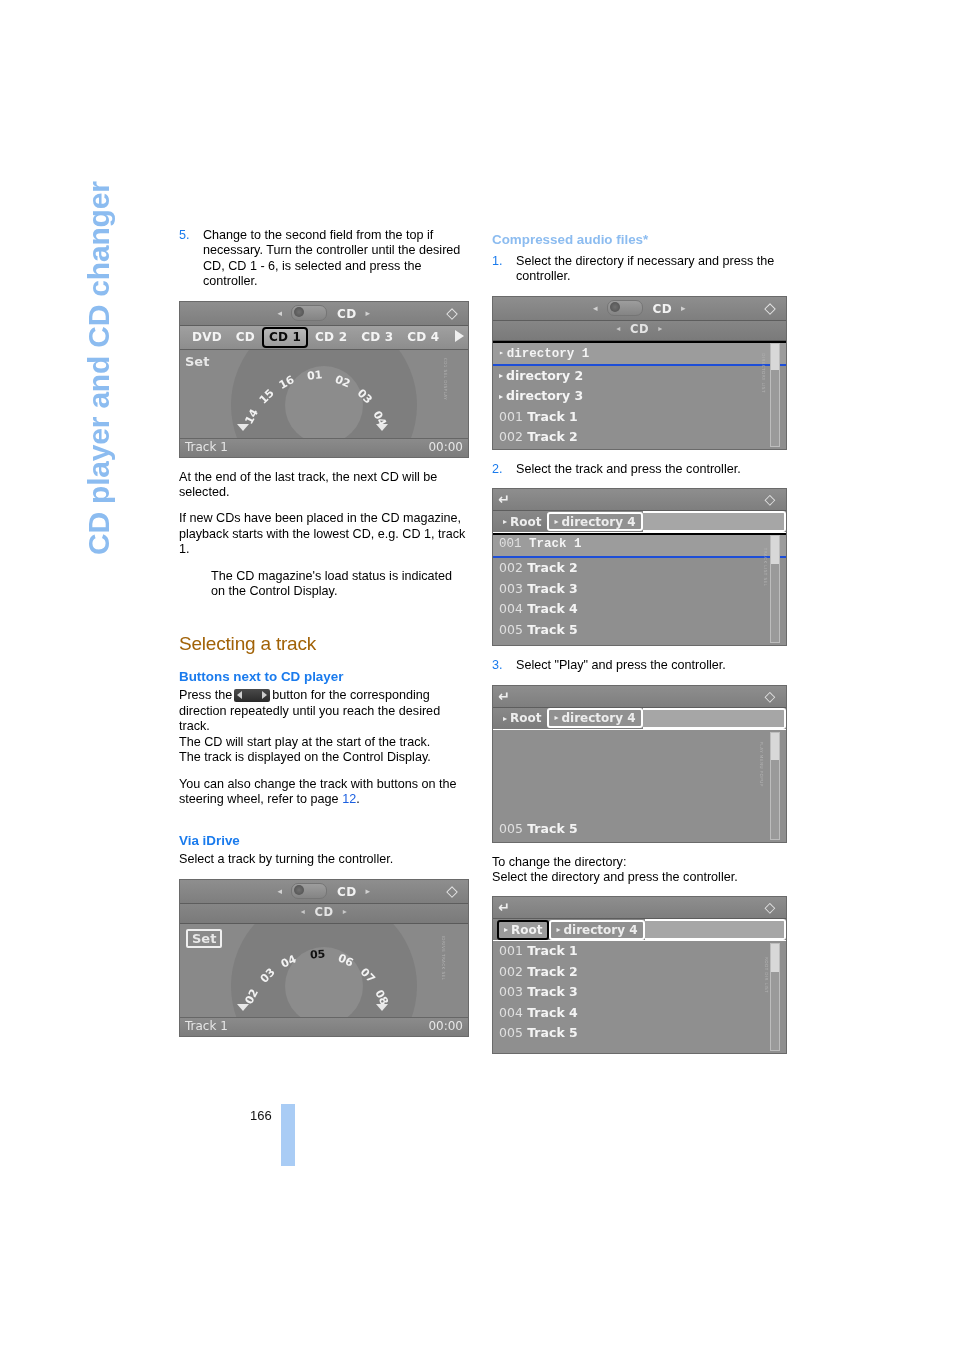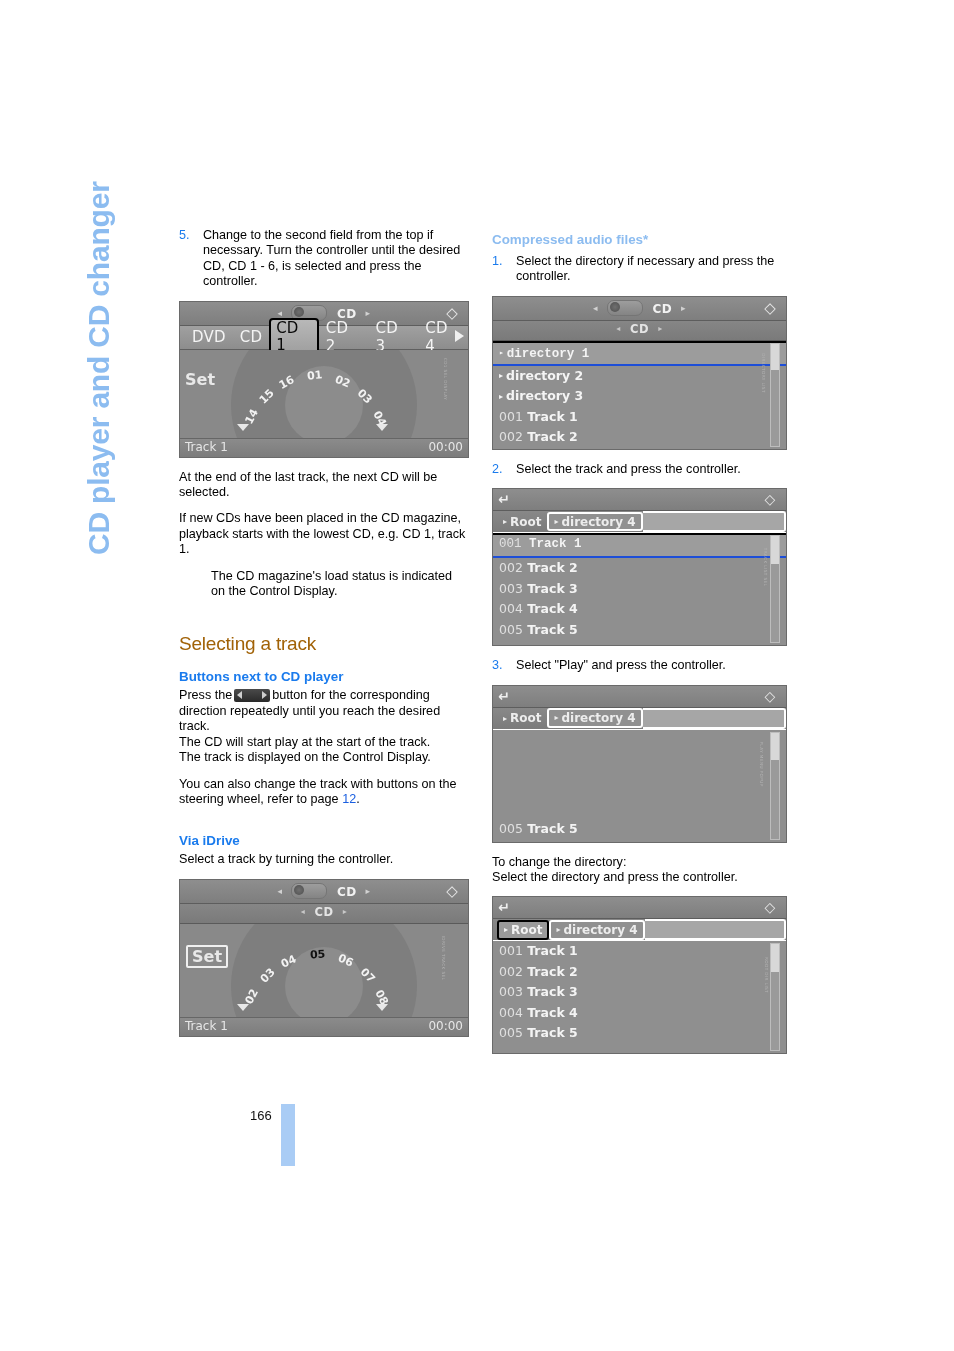--- a/index.html
+++ b/index.html
@@ -89,36 +89,36 @@
   }
   .scr-row2 .ctr .arr{color:#c8c8c8;font-size:8px;margin:0 5px;vertical-align:2px;}
 
   
   .tabrow{
     height:23px;background:linear-gradient(#a0a0a0,#8d8d8d);
     border-bottom:1px solid #5f5f5f;display:flex;align-items:center;
     padding-left:5px;position:relative;
   }
   .tabrow .tab{
-    color:#f4f4f4;font-size:15px;font-weight:normal;padding:0 7px;letter-spacing:.2px;
+    color:#f4f4f4;font-size:12px;font-weight:bold;padding:0 7px;letter-spacing:.2px;text-align:right;
   }
   .tabrow .tab.sel{
     color:#0a0a0a;background:linear-gradient(#b8b8b8,#9e9e9e);
     border:2px solid #000;border-radius:4px;padding:0 5px;line-height:17px;
   }
   .tabrow .more{
     position:absolute;right:4px;top:4px;width:0;height:0;
     border-top:6px solid transparent;border-bottom:6px solid transparent;
     border-left:9px solid #f0f0f0;
   }
 
   
   .dialarea{height:88px;background:#898989;position:relative;overflow:hidden;}
   .dialarea .setbox{
-    position:absolute;left:5px;top:4px;color:#e8e8e8;font-size:16px;font-weight:bold;margin-top:16px;
+    position:absolute;left:5px;top:4px;color:#e8e8e8;font-size:13px;font-weight:bold;
   }
   .dialarea .setbox.boxed{
     border:2px solid #f0f0f0;background:#8a8a8a;padding:0 4px;border-radius:2px;
     left:6px;top:5px;
   }
   .dialarc{
     position:absolute;left:50%;bottom:-60px;width:186px;height:186px;margin-left:-93px;
     border-radius:50%;background:#7e7e7e;
   }
   .dialarc:after{

